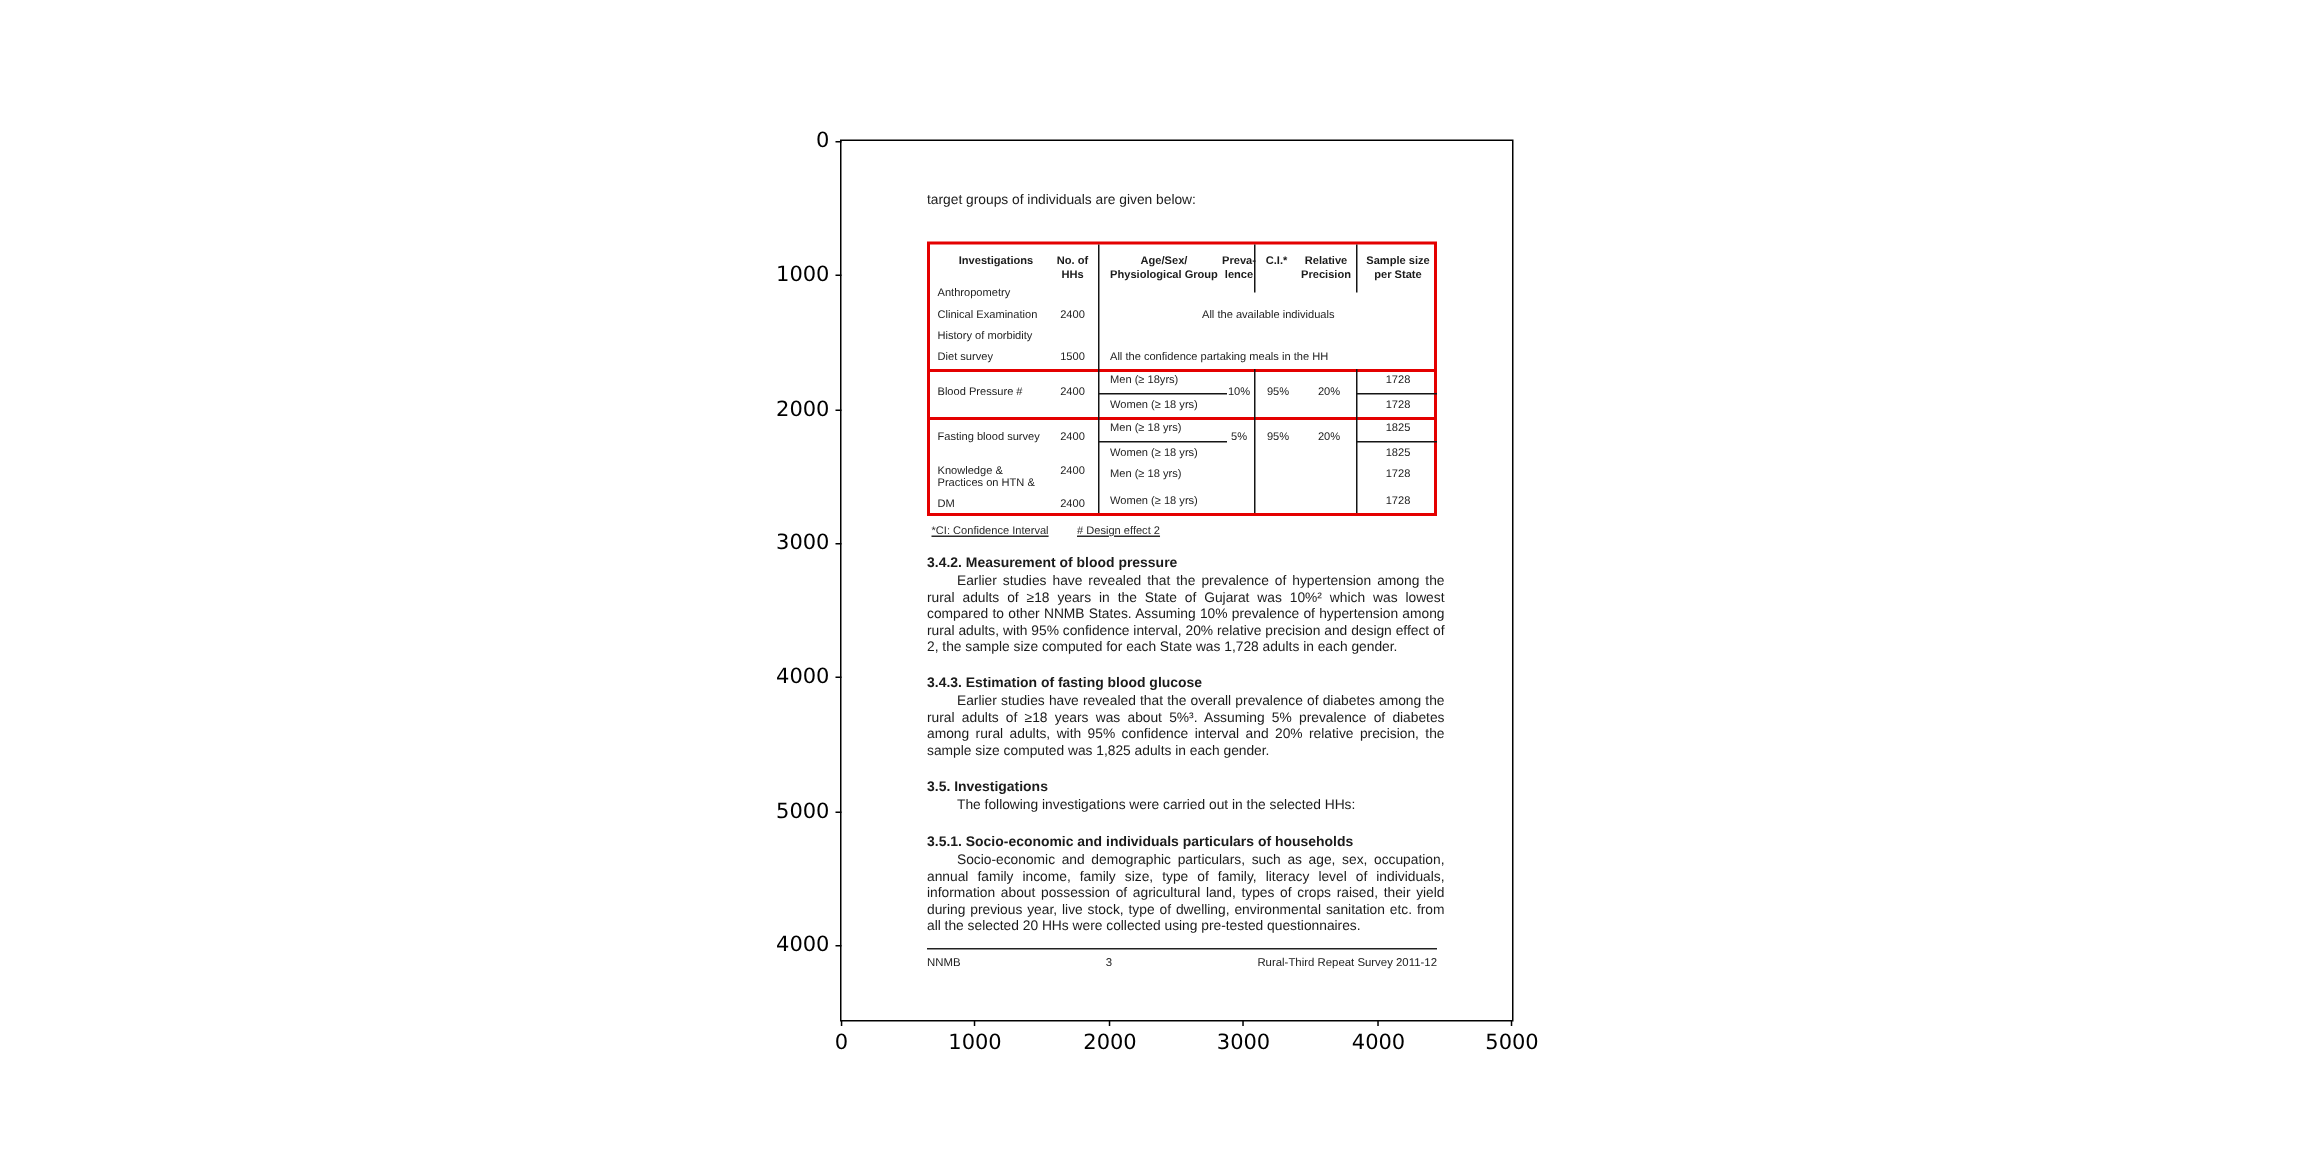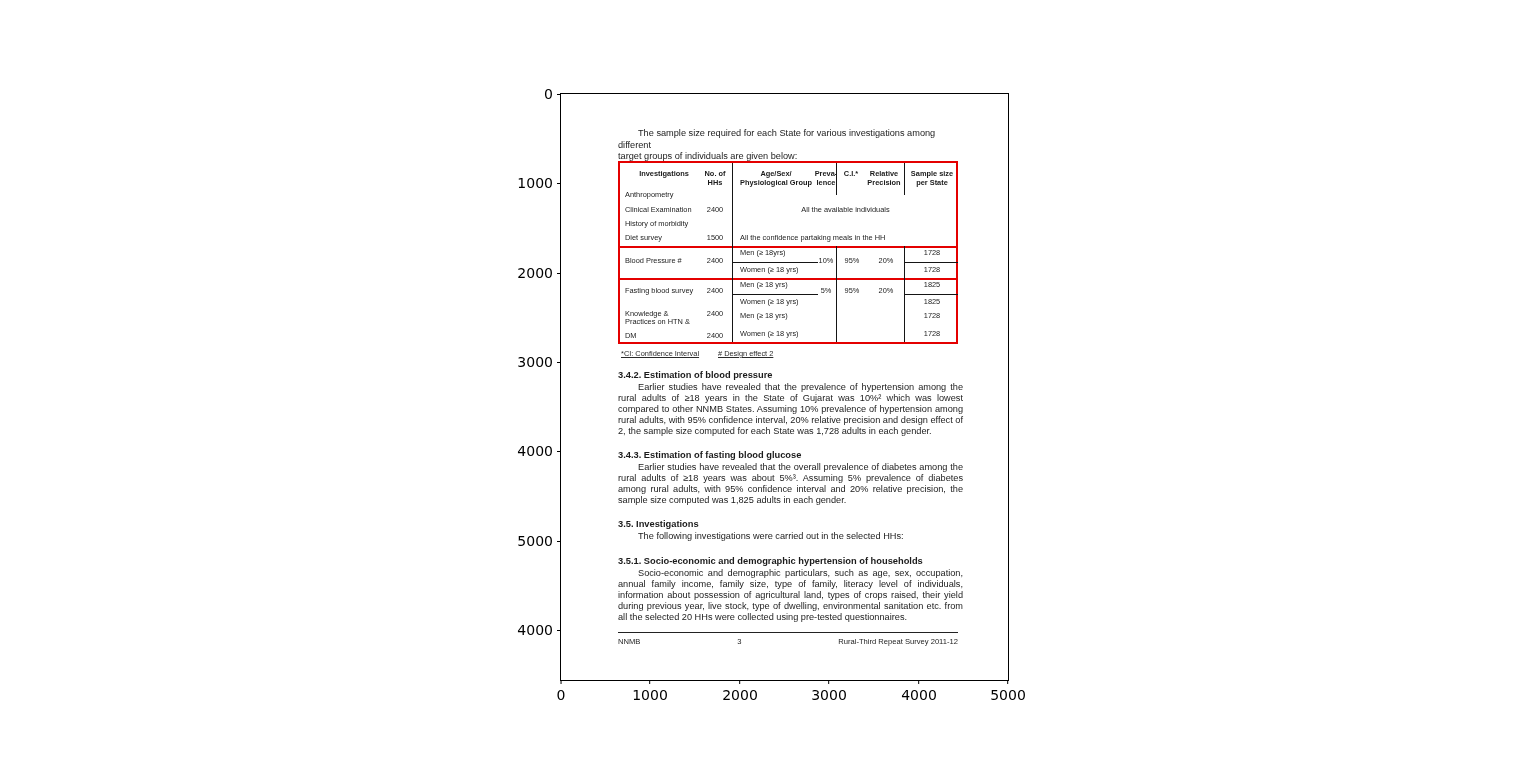--- a/index.html
+++ b/index.html
@@ -103,21 +103,20 @@
         <span class="lab">4000</span>
       </div>
     <div class="xtick" style="left:447px">
         <span class="mark"></span>
         <span class="lab">5000</span>
       </div>
 
     <div class="doc">
 
       <div class="intro">
-        <div class="indent">The sample size required for each State for various investigations among different</div>
         <div>target groups of individuals are given below:</div>
       </div>
 
       <div class="stable">
 
         <div class="redline" style="top:83px"></div>
         <div class="redline" style="top:115px"></div>
 
         <div class="vline" style="left:112px; top:0; height:179px"></div>
         <div class="vline" style="left:216px; top:0; height:32px"></div>
@@ -178,30 +177,30 @@
         <div class="td tc" style="left:80px; top:169px; width:30px">2400</div>
         <div class="td" style="left:120px; top:149px">Men (≥ 18 yrs)</div>
         <div class="td" style="left:120px; top:167px">Women (≥ 18 yrs)</div>
         <div class="td tc" style="left:286px; top:149px; width:52px">1728</div>
         <div class="td tc" style="left:286px; top:167px; width:52px">1728</div>
       </div>
 
       <span class="fn" style="left:60px; top:255px">*CI: Confidence Interval</span>
       <span class="fn" style="left:157px; top:255px"># Design effect 2</span>
 
-      <div class="shead" style="top:276px">3.4.2. Estimation of blood pressure</div>
+      <div class="shead" style="top:276px">3.4.2. Measurement of blood pressure</div>
       <div class="spara indent" style="top:288px">Earlier studies have revealed that the prevalence of hypertension among the rural adults of ≥18 years in the State of Gujarat was 10%² which was lowest compared to other NNMB States. Assuming 10% prevalence of hypertension among rural adults, with 95% confidence interval, 20% relative precision and design effect of 2, the sample size computed for each State was 1,728 adults in each gender.</div>
 
       <div class="shead" style="top:356px">3.4.3. Estimation of fasting blood glucose</div>
       <div class="spara indent" style="top:368px">Earlier studies have revealed that the overall prevalence of diabetes among the rural adults of ≥18 years was about 5%³. Assuming 5% prevalence of diabetes among rural adults, with 95% confidence interval and 20% relative precision, the sample size computed was 1,825 adults in each gender.</div>
 
       <div class="shead" style="top:425px">3.5. Investigations</div>
       <div class="spara indent" style="top:437px; text-align:left">The following investigations were carried out in the selected HHs:</div>
 
-      <div class="shead" style="top:462px">3.5.1. Socio-economic and demographic hypertension of households</div>
+      <div class="shead" style="top:462px">3.5.1. Socio-economic and individuals particulars of households</div>
       <div class="spara indent" style="top:474px">Socio-economic and demographic particulars, such as age, sex, occupation, annual family income, family size, type of family, literacy level of individuals, information about possession of agricultural land, types of crops raised, their yield during previous year, live stock, type of dwelling, environmental sanitation etc. from all the selected 20 HHs were collected using pre-tested questionnaires.</div>
 
       <div class="footer-line"></div>
       <div class="footer">
         <span class="it">NNMB</span>
         <span>3</span>
         <span class="it">Rural-Third Repeat Survey 2011-12</span>
       </div>
 
     </div>

